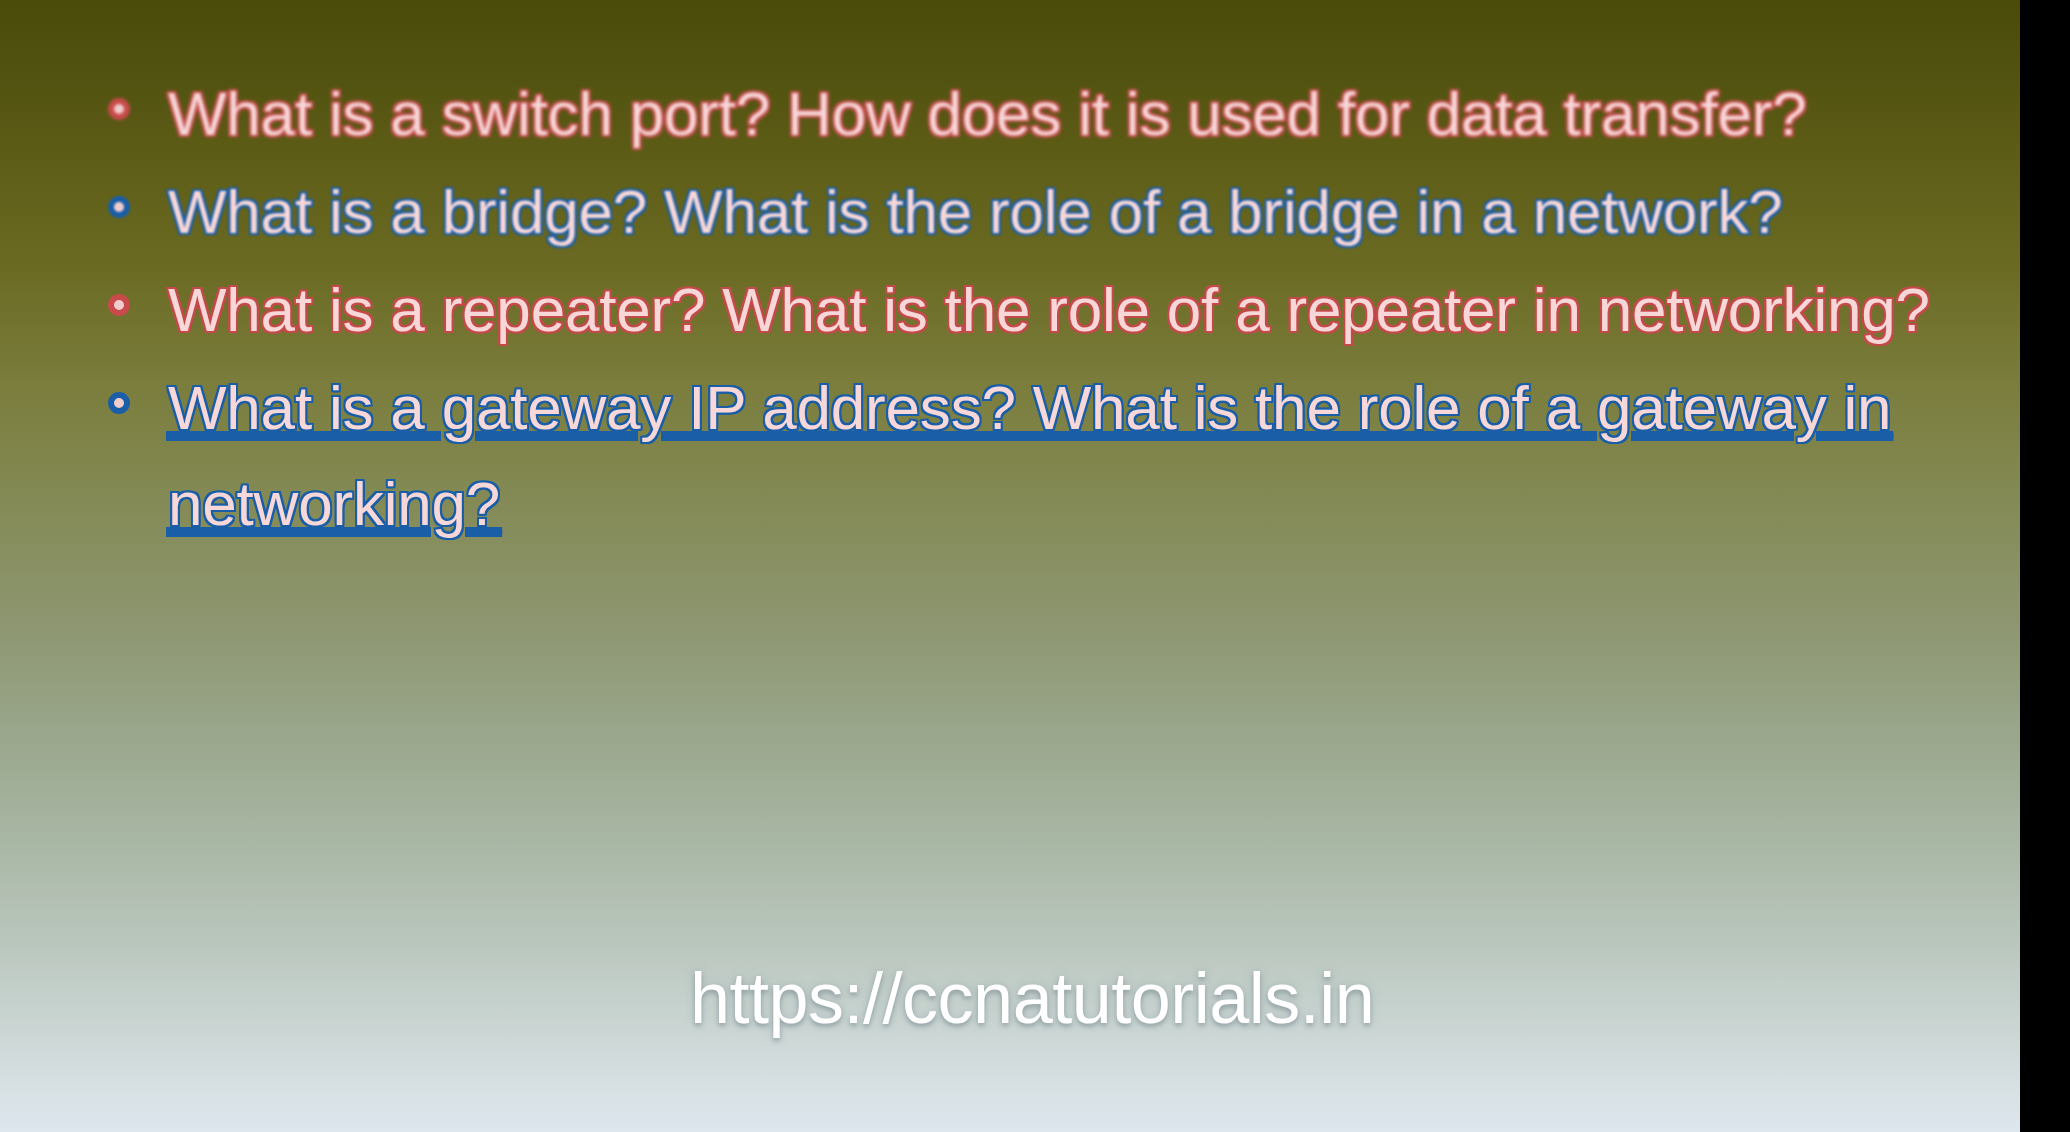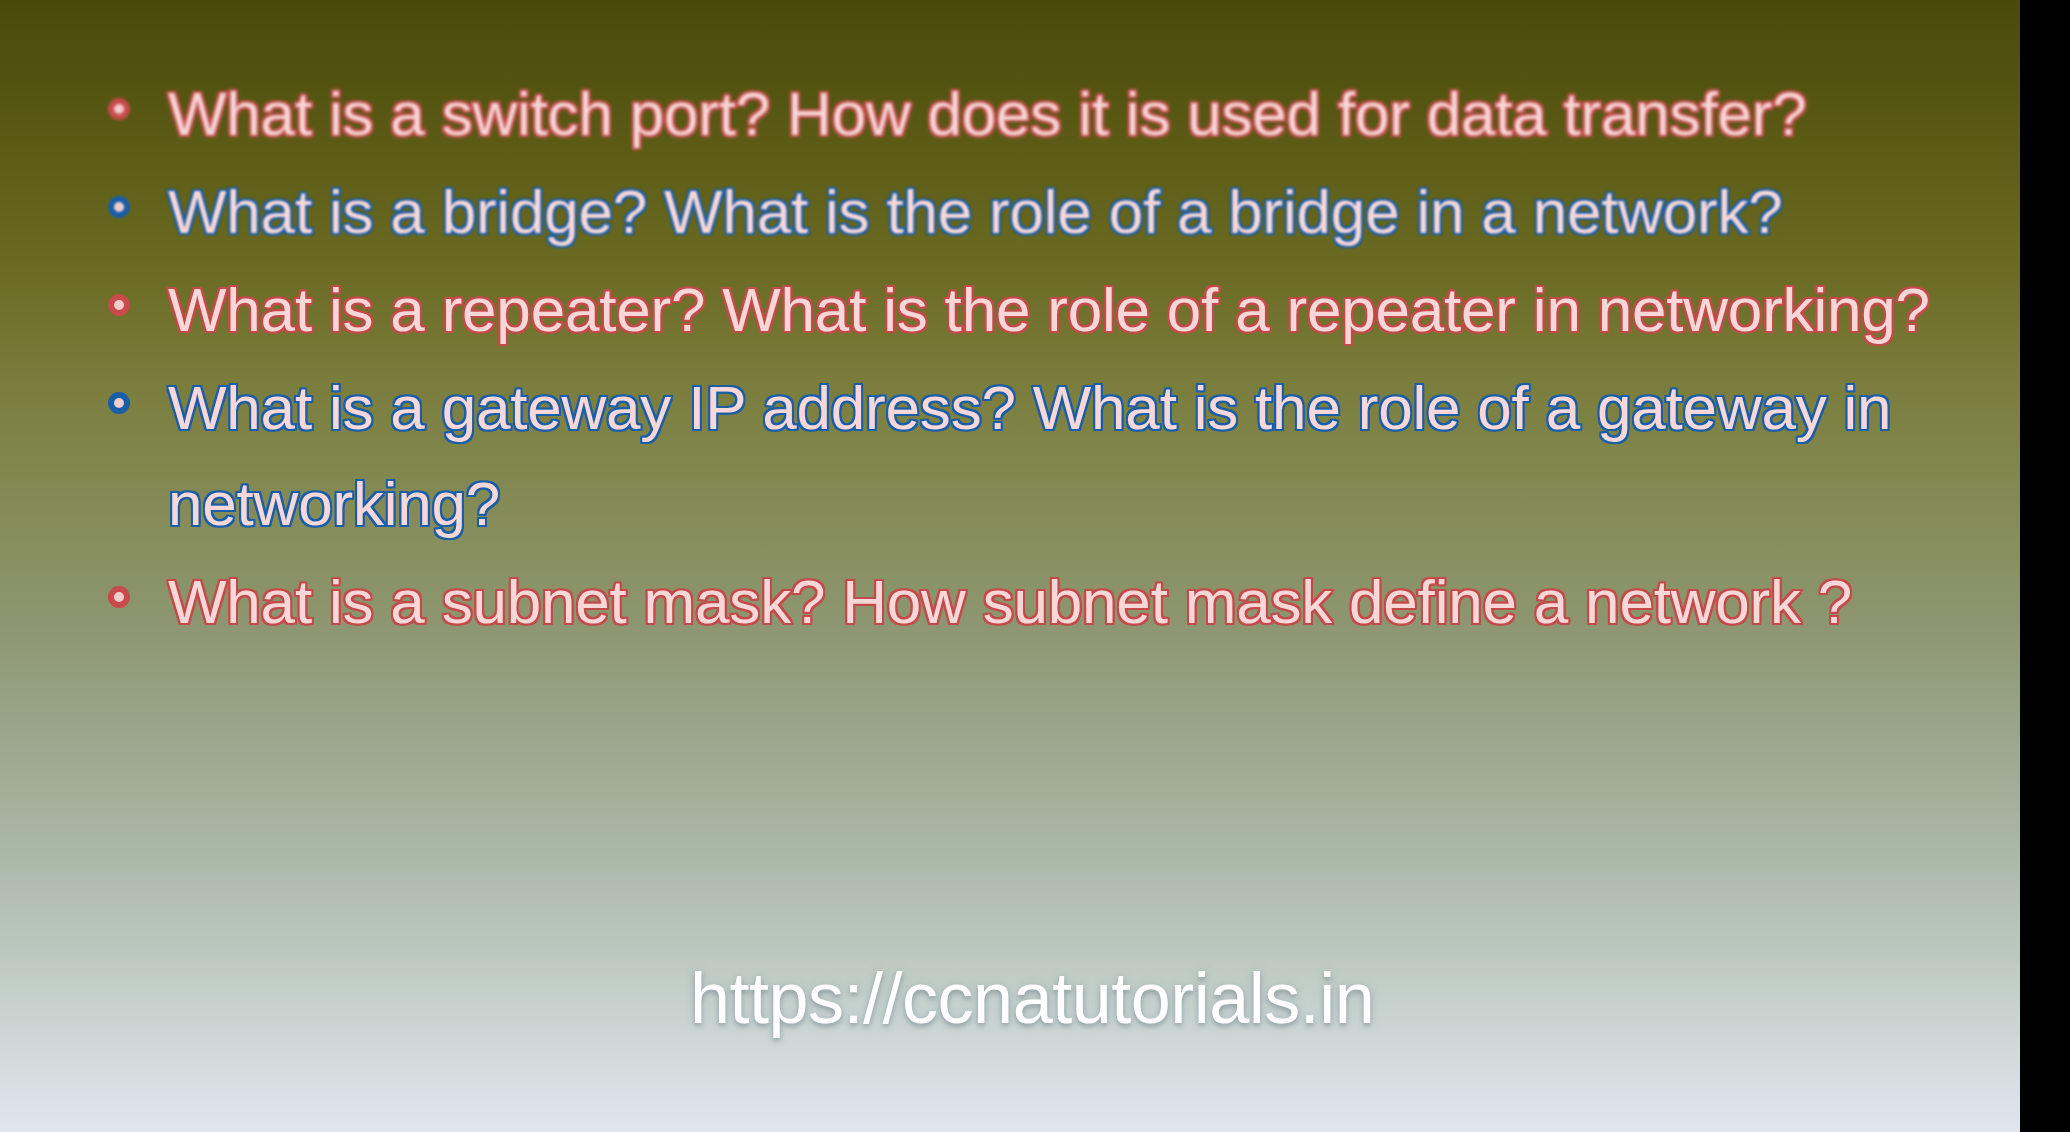--- a/index.html
+++ b/index.html
@@ -98,21 +98,21 @@
       -2px 0 0 #1a5ea8,  2px 0 0 #1a5ea8,
        0 -2px 0 #1a5ea8,  0 2px 0 #1a5ea8,
       -2px -2px 0 #1a5ea8, 2px -2px 0 #1a5ea8,
       -2px 2px 0 #1a5ea8,  2px 2px 0 #1a5ea8;
   }
 
   
   .blur-3 .bullet-text, .blur-3 .bullet-marker { filter: blur(1.6px); }
   .blur-2 .bullet-text, .blur-2 .bullet-marker { filter: blur(1.1px); }
   .blur-1 .bullet-text, .blur-1 .bullet-marker { filter: blur(0.6px); }
-  .blur-0 .bullet-text, .blur-0 .bullet-marker { filter: blur(0.25px); }
+  .blur-0 .bullet-text, .blur-0 .bullet-marker { filter: blur(0.25px); text-decoration: underline; }
 
   
   .watermark {
     position: absolute;
     left: 690px;
     top: 948px;
     font-size: 72px;
     line-height: 100px;
     font-weight: 400;
     color: #ffffff;
@@ -144,22 +144,18 @@
     <li class="bullet-item v-red blur-1">
       <span class="bullet-marker"></span>
       <span class="bullet-text">What is a repeater? What is the role of a repeater in networking?</span>
     </li>
 
     <li class="bullet-item v-blue blur-0">
       <span class="bullet-marker"></span>
       <span class="bullet-text">What is a gateway IP address? What is the role of a gateway in networking?</span>
     </li>
 
-    <li class="bullet-item v-red blur-0">
-      <span class="bullet-marker"></span>
-      <span class="bullet-text">What is a subnet mask? How subnet mask define a network ?</span>
-    </li>
 
   </ul>
 
   <div class="watermark">https://ccnatutorials.in</div>
 
 </div>
 
 </body></html>

